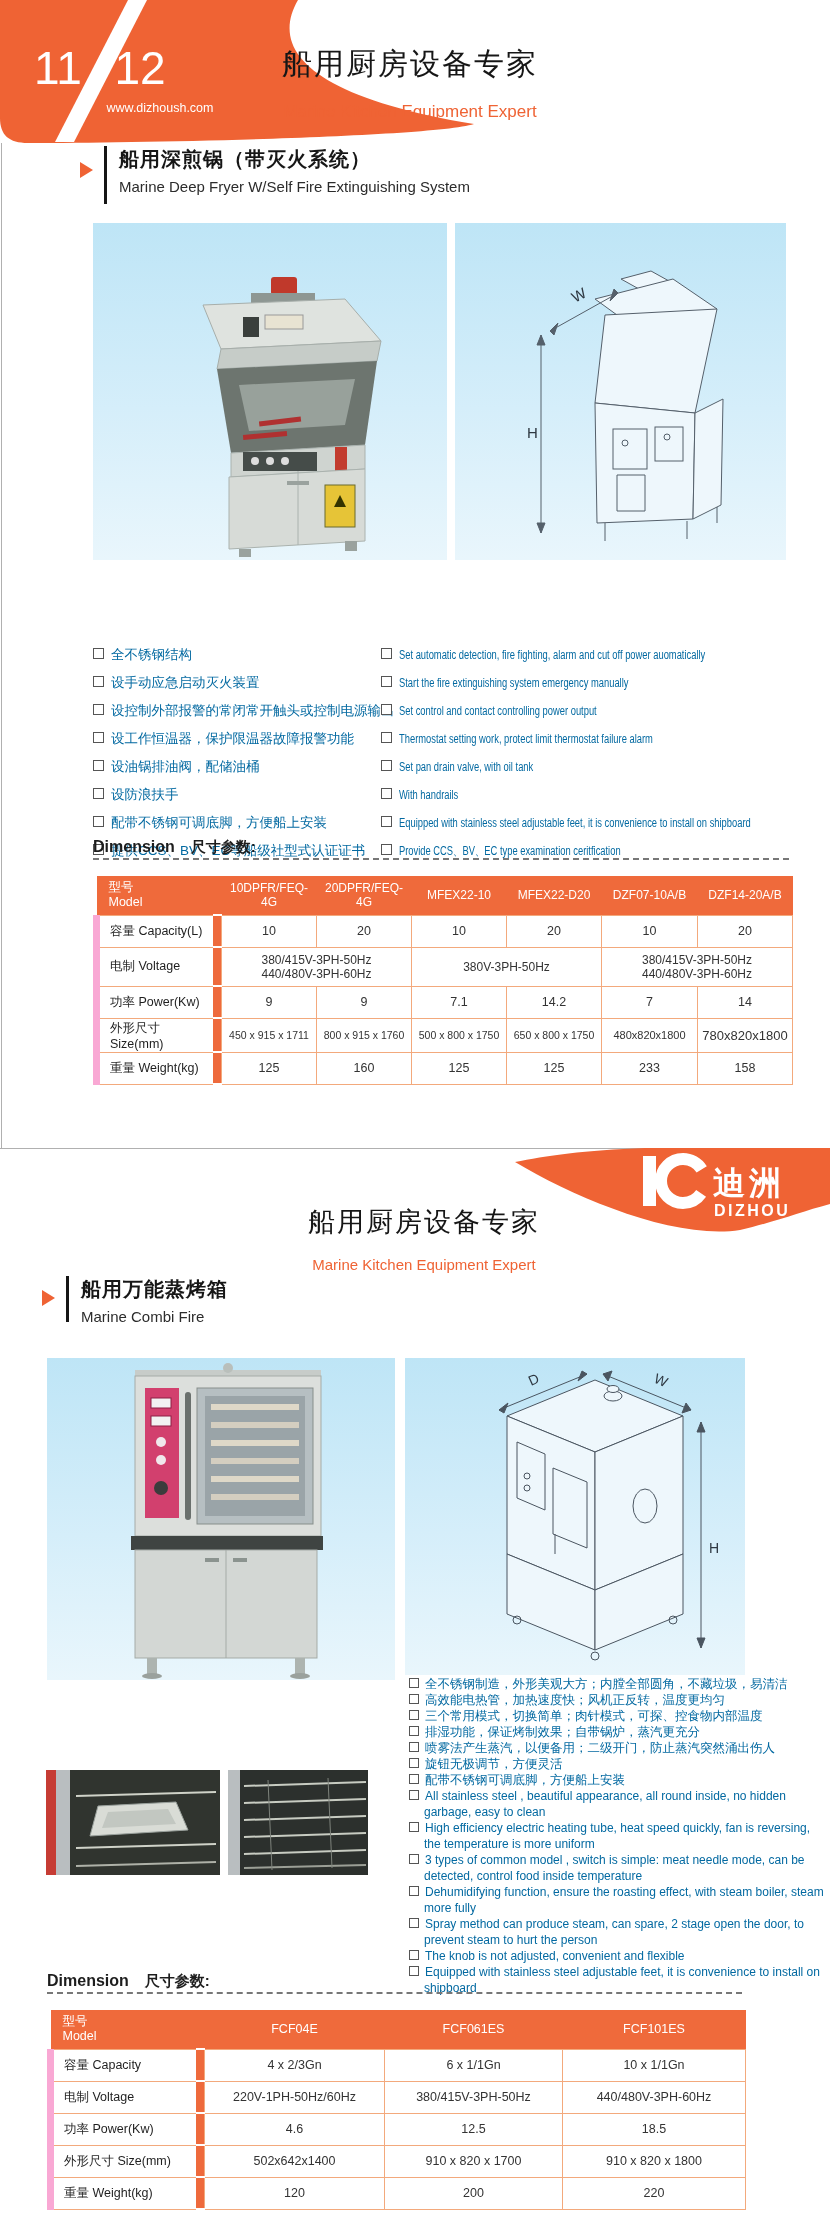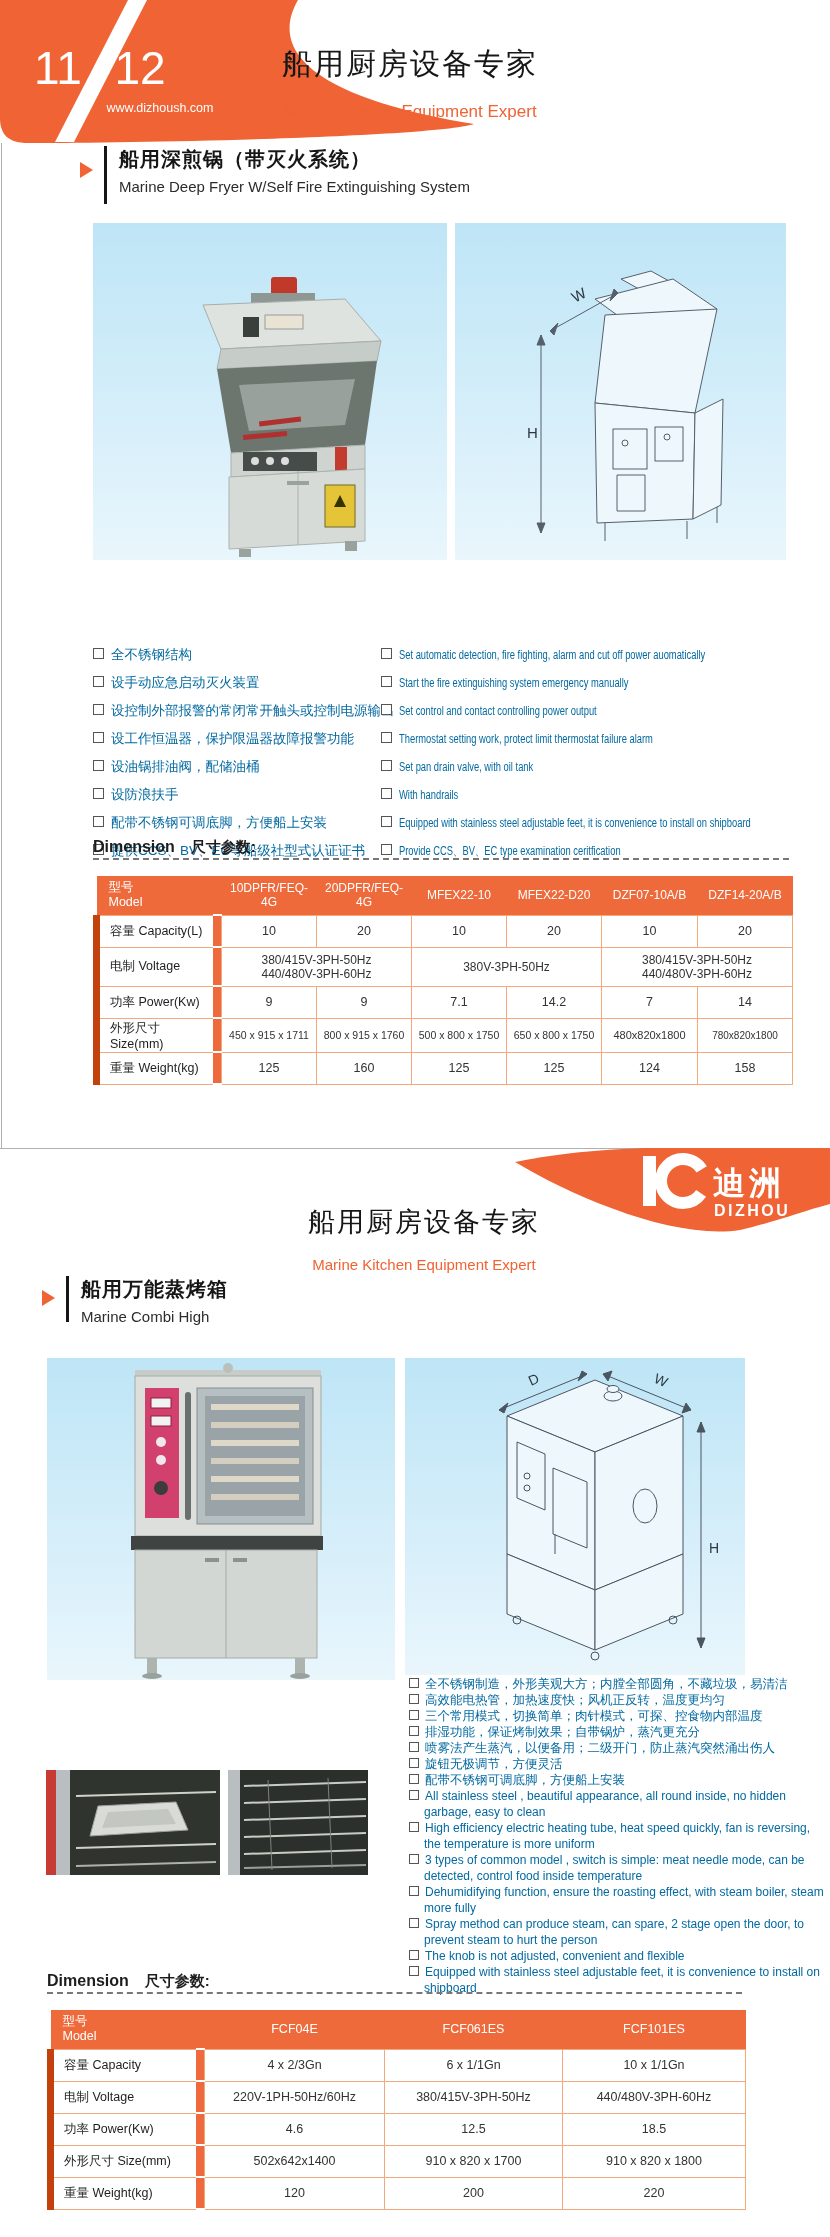--- a/index.html
+++ b/index.html
@@ -24,21 +24,21 @@
   .f1en .sqz{display:inline-block;transform:scaleX(0.78);transform-origin:0 50%;}
   .f2{line-height:16px;font-size:12.5px;}
   .f2 li{padding-left:15px;text-indent:-15px;}
   .f2 li.en{font-size:12px;white-space:normal;}
   .dim{font-size:16px;font-weight:bold;color:#1d1d1d;}
   .dim .cnpart{font-size:15px;margin-left:16px;}
   .dash{border-top:2px dashed #777;height:0;}
   table{border-collapse:collapse;table-layout:fixed;font-size:12.5px;}
   thead th{background:#ef6a3b;color:#fff;font-weight:normal;border:none;}
   thead th.lab{text-align:left;padding-left:12px;line-height:1.25;}
-  tbody th.lab{border-left:7px solid #c2410c;text-align:left;padding-left:10px;font-weight:normal;
+  tbody th.lab{border-left:7px solid #f9a8d4;text-align:left;padding-left:10px;font-weight:normal;
       color:#1f1f1f;border-top:1px solid #f3a97c;border-bottom:1px solid #f3a97c;background:#fff;}
   td.sp{background:#ee6a3c;border-top:2px solid #fff;border-bottom:2px solid #fff;padding:0;}
   thead th.sp{background:#ef6a3b;border:none;}
   tbody td.v{border:1px solid #f3a97c;text-align:center;color:#333;background:#fff;}
   tr.h36 td,tr.h36 th{height:36px;} tr.h29 td,tr.h29 th{height:29px;}
   .vl2{line-height:14px;font-size:12px;}
   .hline{background:#b0b0b0;}
   svg text{font-family:"Liberation Sans", sans-serif;}
 </style>
 </head>
@@ -215,30 +215,30 @@
           <td class="v">14</td>
         </tr>
         <tr class="h29">
           <th class="lab">外形尺寸 Size(mm)</th>
           <td class="sp"></td>
           <td class="v" style="font-size:10.5px">450 x 915 x 1711</td>
           <td class="v" style="font-size:10.5px">800 x 915 x 1760</td>
           <td class="v" style="font-size:10.5px">500 x 800 x 1750</td>
           <td class="v" style="font-size:10.5px">650 x 800 x 1750</td>
           <td class="v" style="font-size:11px">480x820x1800</td>
-          <td class="v" style="font-size:10px">780x820x1800</td>
+          <td class="v" style="font-size:13px">780x820x1800</td>
         </tr>
         <tr class="h29">
           <th class="lab">重量 Weight(kg)</th>
           <td class="sp"></td>
           <td class="v">125</td>
           <td class="v">160</td>
           <td class="v">125</td>
           <td class="v">125</td>
-          <td class="v">124</td>
+          <td class="v">233</td>
           <td class="v">158</td>
         </tr>
       </tbody>
     </table>
   </div>
 
   <div>
 
     <div class="abs cn-title" style="left:264px;top:1204px;width:320px;text-align:center;font-size:27px">船用厨房设备专家</div>
     <div class="abs accent" style="left:264px;top:1256px;width:320px;text-align:center;font-size:15px">Marine Kitchen Equipment Expert</div>
@@ -249,21 +249,21 @@
       <circle cx="168" cy="35" r="22" fill="none" stroke="#ffffff" stroke-width="12" stroke-dasharray="112 26.2" stroke-dashoffset="125"></circle>
       <text x="198" y="48" font-size="32" font-weight="600" fill="#ffffff" letter-spacing="4">迪洲</text>
       <text x="199" y="70" font-size="16" font-weight="bold" fill="#ffffff" letter-spacing="2.5">DIZHOU</text>
     </svg>
 
     <div class="abs sec" style="left:42px;top:1276px;height:50px">
       <span class="tri" style="margin-top:14px"></span>
       <span class="bar" style="height:46px"></span>
       <span>
         <div class="t-cn">船用万能蒸烤箱</div>
-        <div class="t-en">Marine Combi High</div>
+        <div class="t-en">Marine Combi Fire</div>
       </span>
     </div>
 
     <div class="abs photo" style="left:47px;top:1358px;width:348px;height:322px">
       <svg width="348" height="322" viewBox="0 0 348 322">
         <rect x="88" y="12" width="186" height="8" fill="#c7ccc9"></rect>
         <circle cx="181" cy="10" r="5" fill="#b9bfbb"></circle>
         <rect x="88" y="18" width="186" height="160" fill="#dcdfdc" stroke="#a5aba7"></rect>
         <rect x="98" y="30" width="34" height="130" fill="#d2406e"></rect>
         <rect x="104" y="40" width="20" height="10" fill="#f2f2f2" stroke="#8c1f44"></rect>

